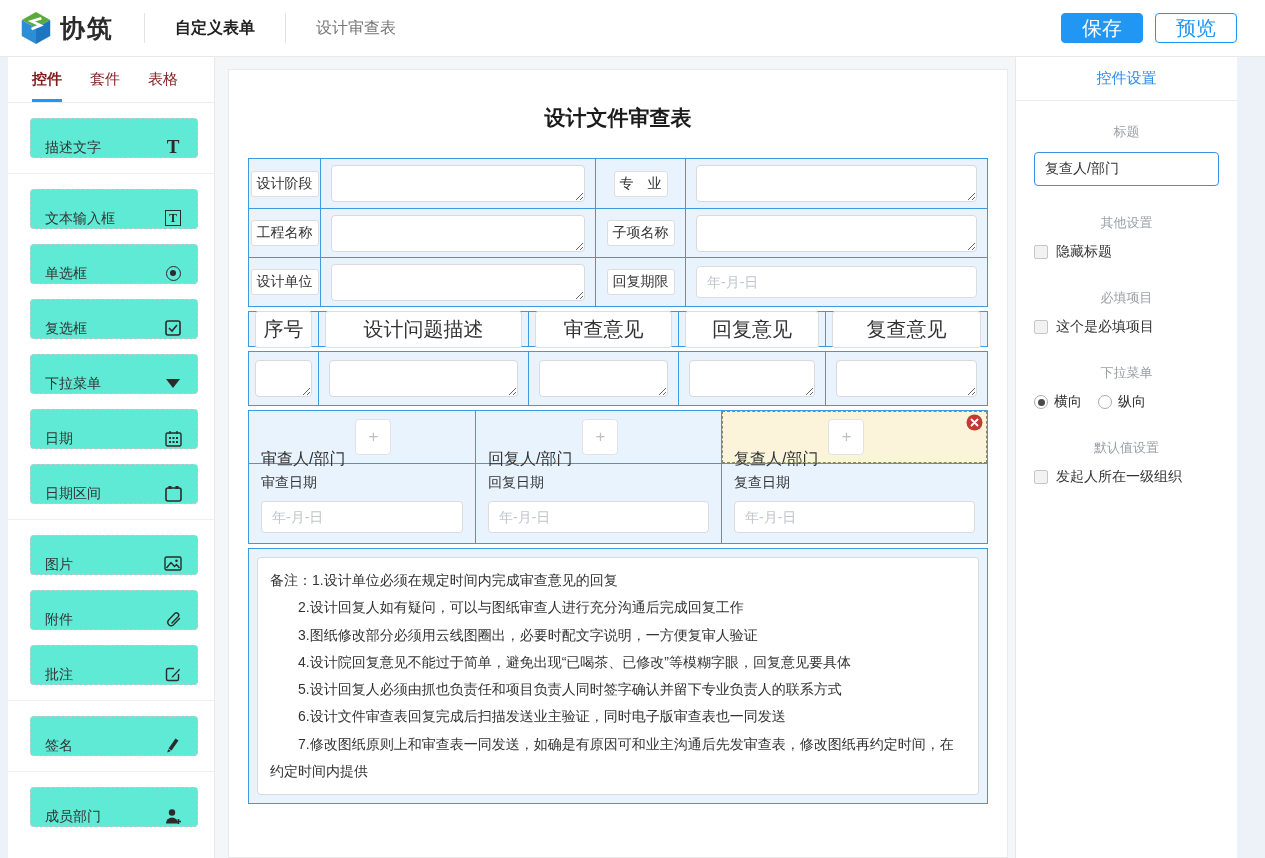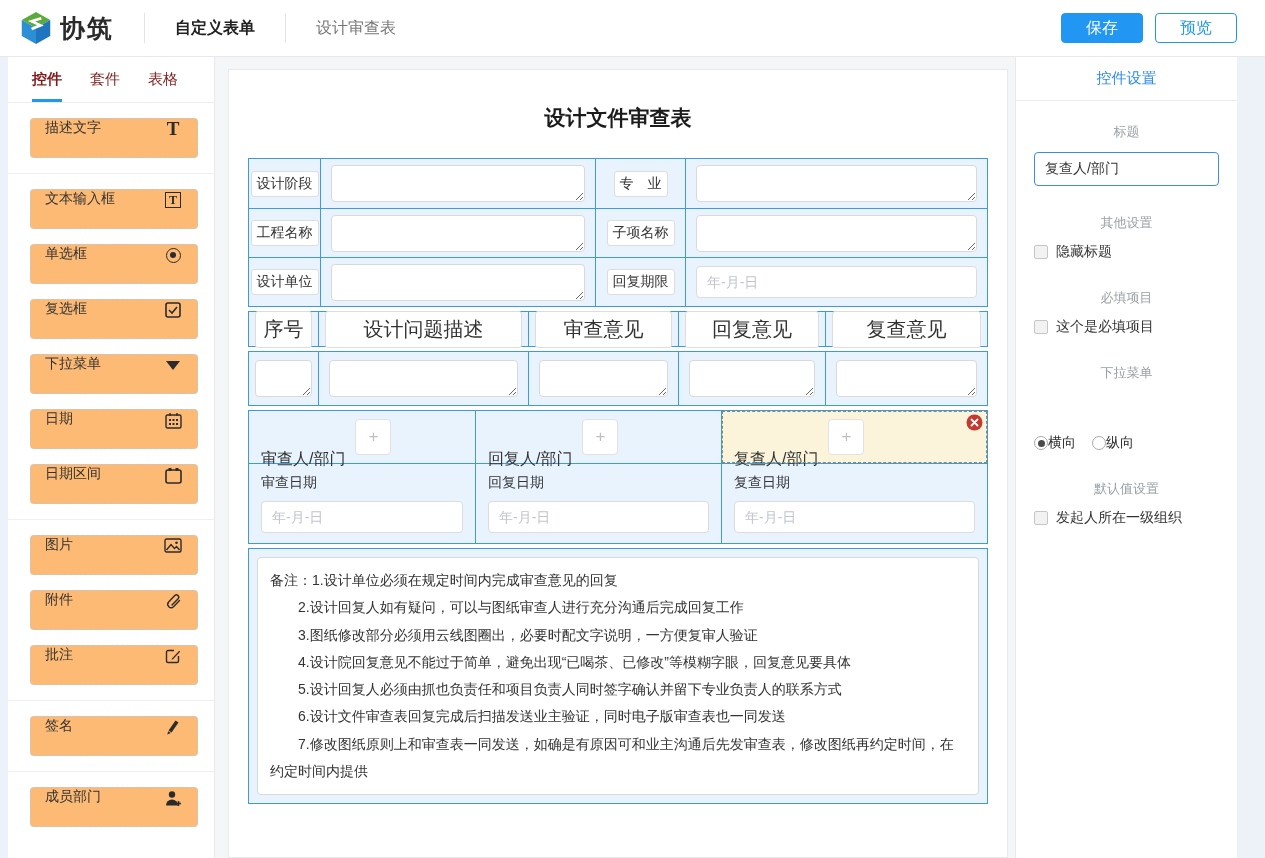--- a/index.html
+++ b/index.html
@@ -8,40 +8,40 @@
 
   
   .topbar { height:57px; display:flex; align-items:center; background:#fff;
             border-bottom:1px solid #e9e9e9; padding-left:20px; }
   .logo { display:flex; align-items:center; gap:8px; }
   .logo-text { font-size:25px; font-weight:bold; color:#2b2b2b; letter-spacing:2px; }
   .vdiv { width:1px; height:30px; background:#e3e3e3; margin:0 30px; }
   .nav-item { font-size:16px; color:#777; cursor:pointer; }
   .nav-item.active { color:#222; font-weight:bold; }
   .topbar-spacer { flex:1; }
-  .btn { height:30px; width:82px; border-radius:4px; font-size:16px; cursor:pointer;
+  .btn { height:30px; width:82px; border-radius:4px; font-size:20px; cursor:pointer;
          display:inline-flex; align-items:center; justify-content:center; }
   .btn-primary { background:#2196f3; color:#fff; border:1px solid #2196f3; }
   .btn-ghost { background:#fff; color:#2196f3; border:1px solid #2196f3; margin-left:12px; margin-right:28px; }
 
   
   .workspace { display:flex; height:801px; }
   .edge-strip-left { width:8px; background:#edf2fa; }
   .edge-strip-right { width:28px; background:#edf2f8; }
 
   
   .sidebar { width:207px; background:#fff; border-right:1px solid #e9e9e9; display:flex; flex-direction:column; }
   .side-tabs { display:flex; gap:28px; padding:0 24px; height:46px; align-items:stretch;
                border-bottom:1px solid #ececec; }
   .side-tab { font-size:15px; color:#7f1d1d; display:flex; align-items:center; cursor:pointer;
               border-bottom:3px solid transparent; padding-top:3px; }
   .side-tab.active { border-bottom-color:#2196f3; font-weight:bold; }
   .ctl-list { padding:15px 0 10px; overflow:hidden; }
   .ctl-item { margin:0 16px 15px 22px; height:40px; border:1px dashed #c8c8c8; border-radius:4px;
-              background:#fdba74; display:flex; align-items:flex-start; justify-content:space-between;
+              background:#5eead4; display:flex; align-items:flex-end; justify-content:space-between;
               padding:0 14px; cursor:grab; }
   .ctl-label { font-size:14px; color:#333; }
   .ctl-icon { width:20px; height:20px; display:flex; align-items:center; justify-content:center; color:#2b2b2b; }
   .glyph-T { font-family:"Liberation Serif", serif; font-weight:bold; font-size:19px; }
   .glyph-T-box { font-family:"Liberation Serif", serif; font-weight:bold; font-size:12px;
                  border:1px solid #2b2b2b; width:16px; height:16px; display:flex; align-items:center; justify-content:center; }
   .glyph-radio { width:15px; height:15px; border:1.5px solid #2b2b2b; border-radius:50%;
                  display:flex; align-items:center; justify-content:center; }
   .glyph-radio::after { content:""; width:6px; height:6px; background:#2b2b2b; border-radius:50%; }
   .caret-down { width:0; height:0; border-left:7px solid transparent; border-right:7px solid transparent;
@@ -103,21 +103,21 @@
   .settings-title { height:44px; display:flex; align-items:center; justify-content:center;
                     color:#2d8cf0; font-size:15px; border-bottom:1px solid #ededed; }
   .settings-body { padding:22px 18px; }
   .grp-label { font-size:13px; color:#9aa0a6; margin-bottom:11px;text-align:center; }
   .sin { width:100%; height:34px; border:1px solid #3a8ee6; border-radius:4px; padding:0 10px;
          font-size:14px; color:#333; outline:none; }
   .grp { margin-top:28px; }
   .opt-row { display:flex; align-items:center; gap:8px; font-size:14px; color:#333; margin-top:2px; }
   .cbox { width:14px; height:14px; border:1px solid #c6c6c6; background:#f2f2f2; border-radius:2px; flex:0 0 auto; cursor:pointer; }
   .radio-row { display:flex; gap:16px; }
-  .ritem { display:flex; align-items:center; font-size:14px; color:#333; cursor:pointer;margin-top:41px; }
+  .ritem { display:flex; align-items:center; gap:6px; font-size:14px; color:#333; cursor:pointer; }
   .rb { width:14px; height:14px; border:1px solid #aaa; background:#fff; border-radius:50%;
         display:inline-flex; align-items:center; justify-content:center; }
   .rb.sel::after { content:""; width:7px; height:7px; background:#4a4a4a; border-radius:50%; }
 </style>
 </head>
 <body>
 
 <div class="topbar">
   <div class="logo">
     <span class="ctl-icon" style="width:32px;height:36px;">

